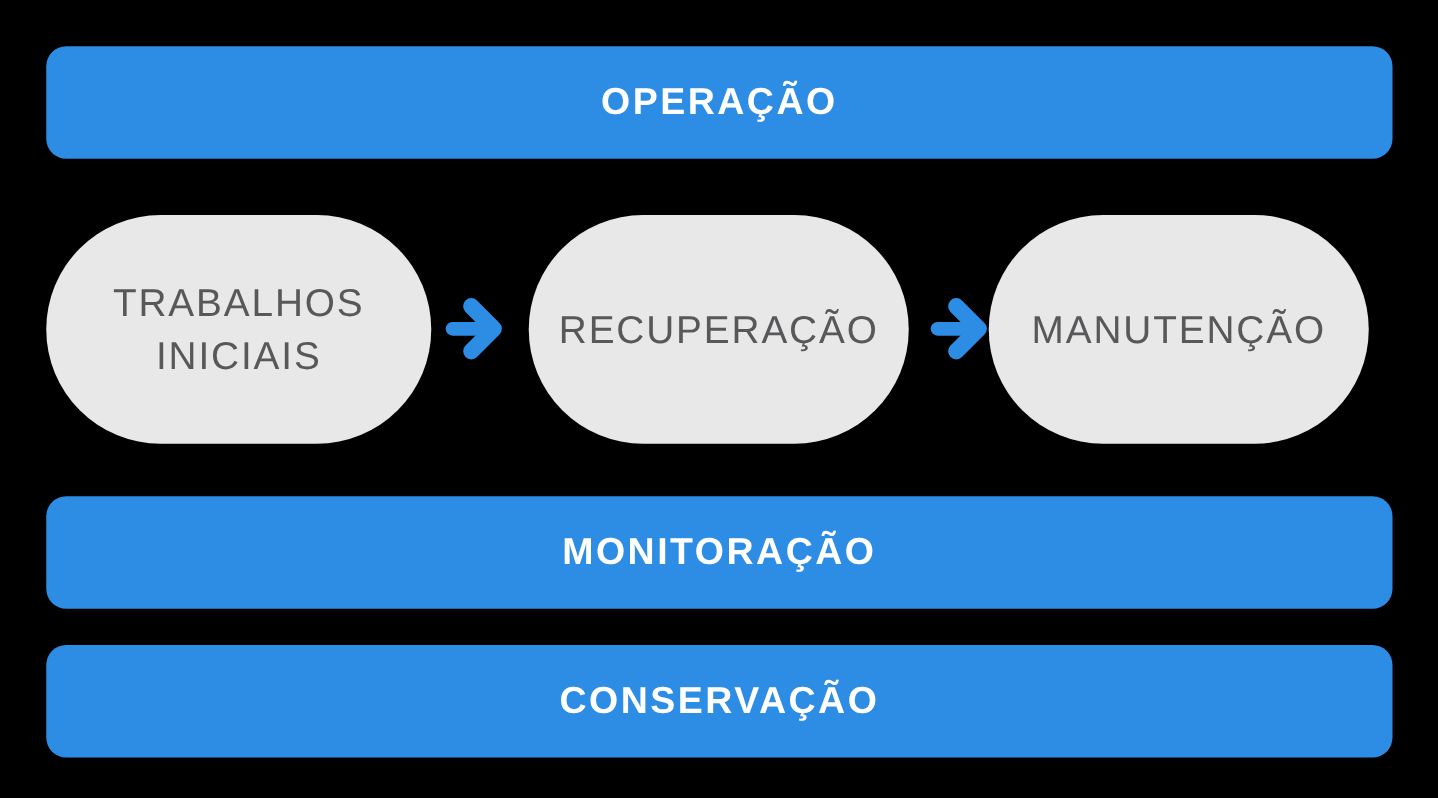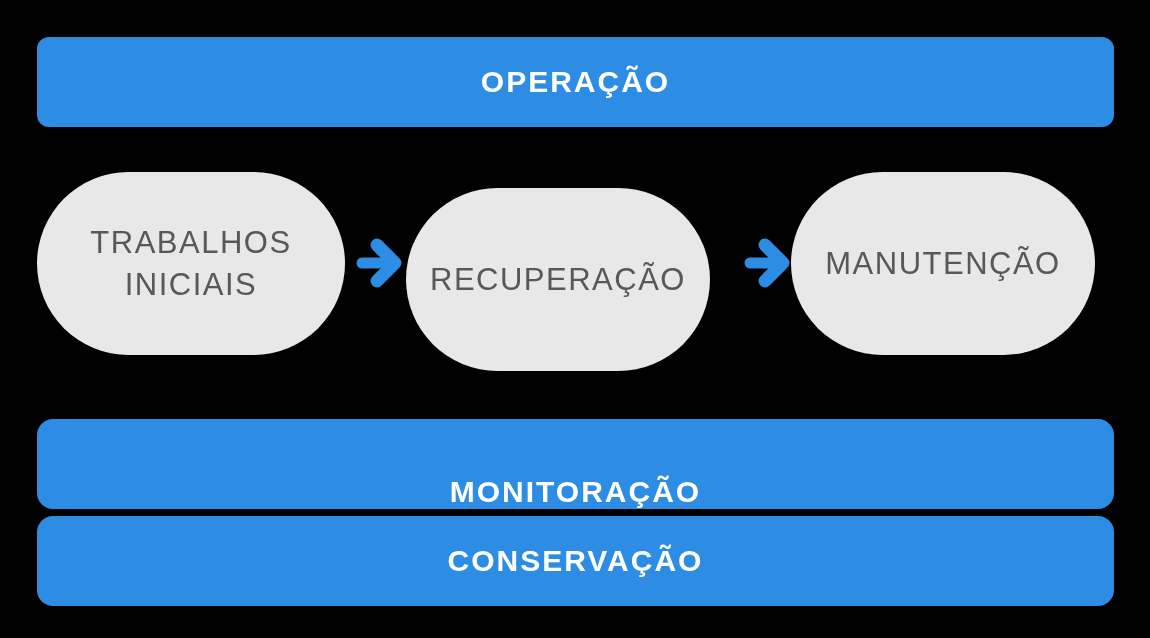--- a/index.html
+++ b/index.html
@@ -25,22 +25,22 @@
     border-radius: 16px;
     display: flex;
     align-items: center;
     justify-content: center;
     color: #ffffff;
     font-size: 30px;
     font-weight: 600;
     letter-spacing: 2px;
     box-sizing: border-box;
   }
-  .bar-operacao    { top: 37px; border-radius: 12px; }
-  .bar-monitoracao { top: 419px; align-items: flex-end; }
+  .bar-operacao    { top: 37px; }
+  .bar-monitoracao { top: 397px; }
   .bar-conservacao { top: 516px; }
 
   .stage {
     position: absolute;
     top: 172px;
     height: 183px;
     background: #e8e8e8;
     border-radius: 92px;
     display: flex;
     align-items: center;
@@ -48,21 +48,21 @@
     text-align: center;
     color: #58585a;
     font-size: 31px;
     font-weight: 500;
     letter-spacing: 1.5px;
     line-height: 1.35;
     box-sizing: border-box;
     padding: 0 28px;
   }
   .stage-1 { left: 37px;  width: 308px; text-align: center; }
-  .stage-2 { left: 406px; width: 304px; padding: 0 10px; margin-top: 16px; }
+  .stage-2 { left: 423px; width: 304px; padding: 0 10px; }
   .stage-3 { left: 791px; width: 304px; padding: 0 10px; }
 
   .arrow {
     position: absolute;
     top: 237px;
     width: 52px;
     height: 52px;
   }
   .arrow-1 { left: 355px; }
   .arrow-2 { left: 743px; }

